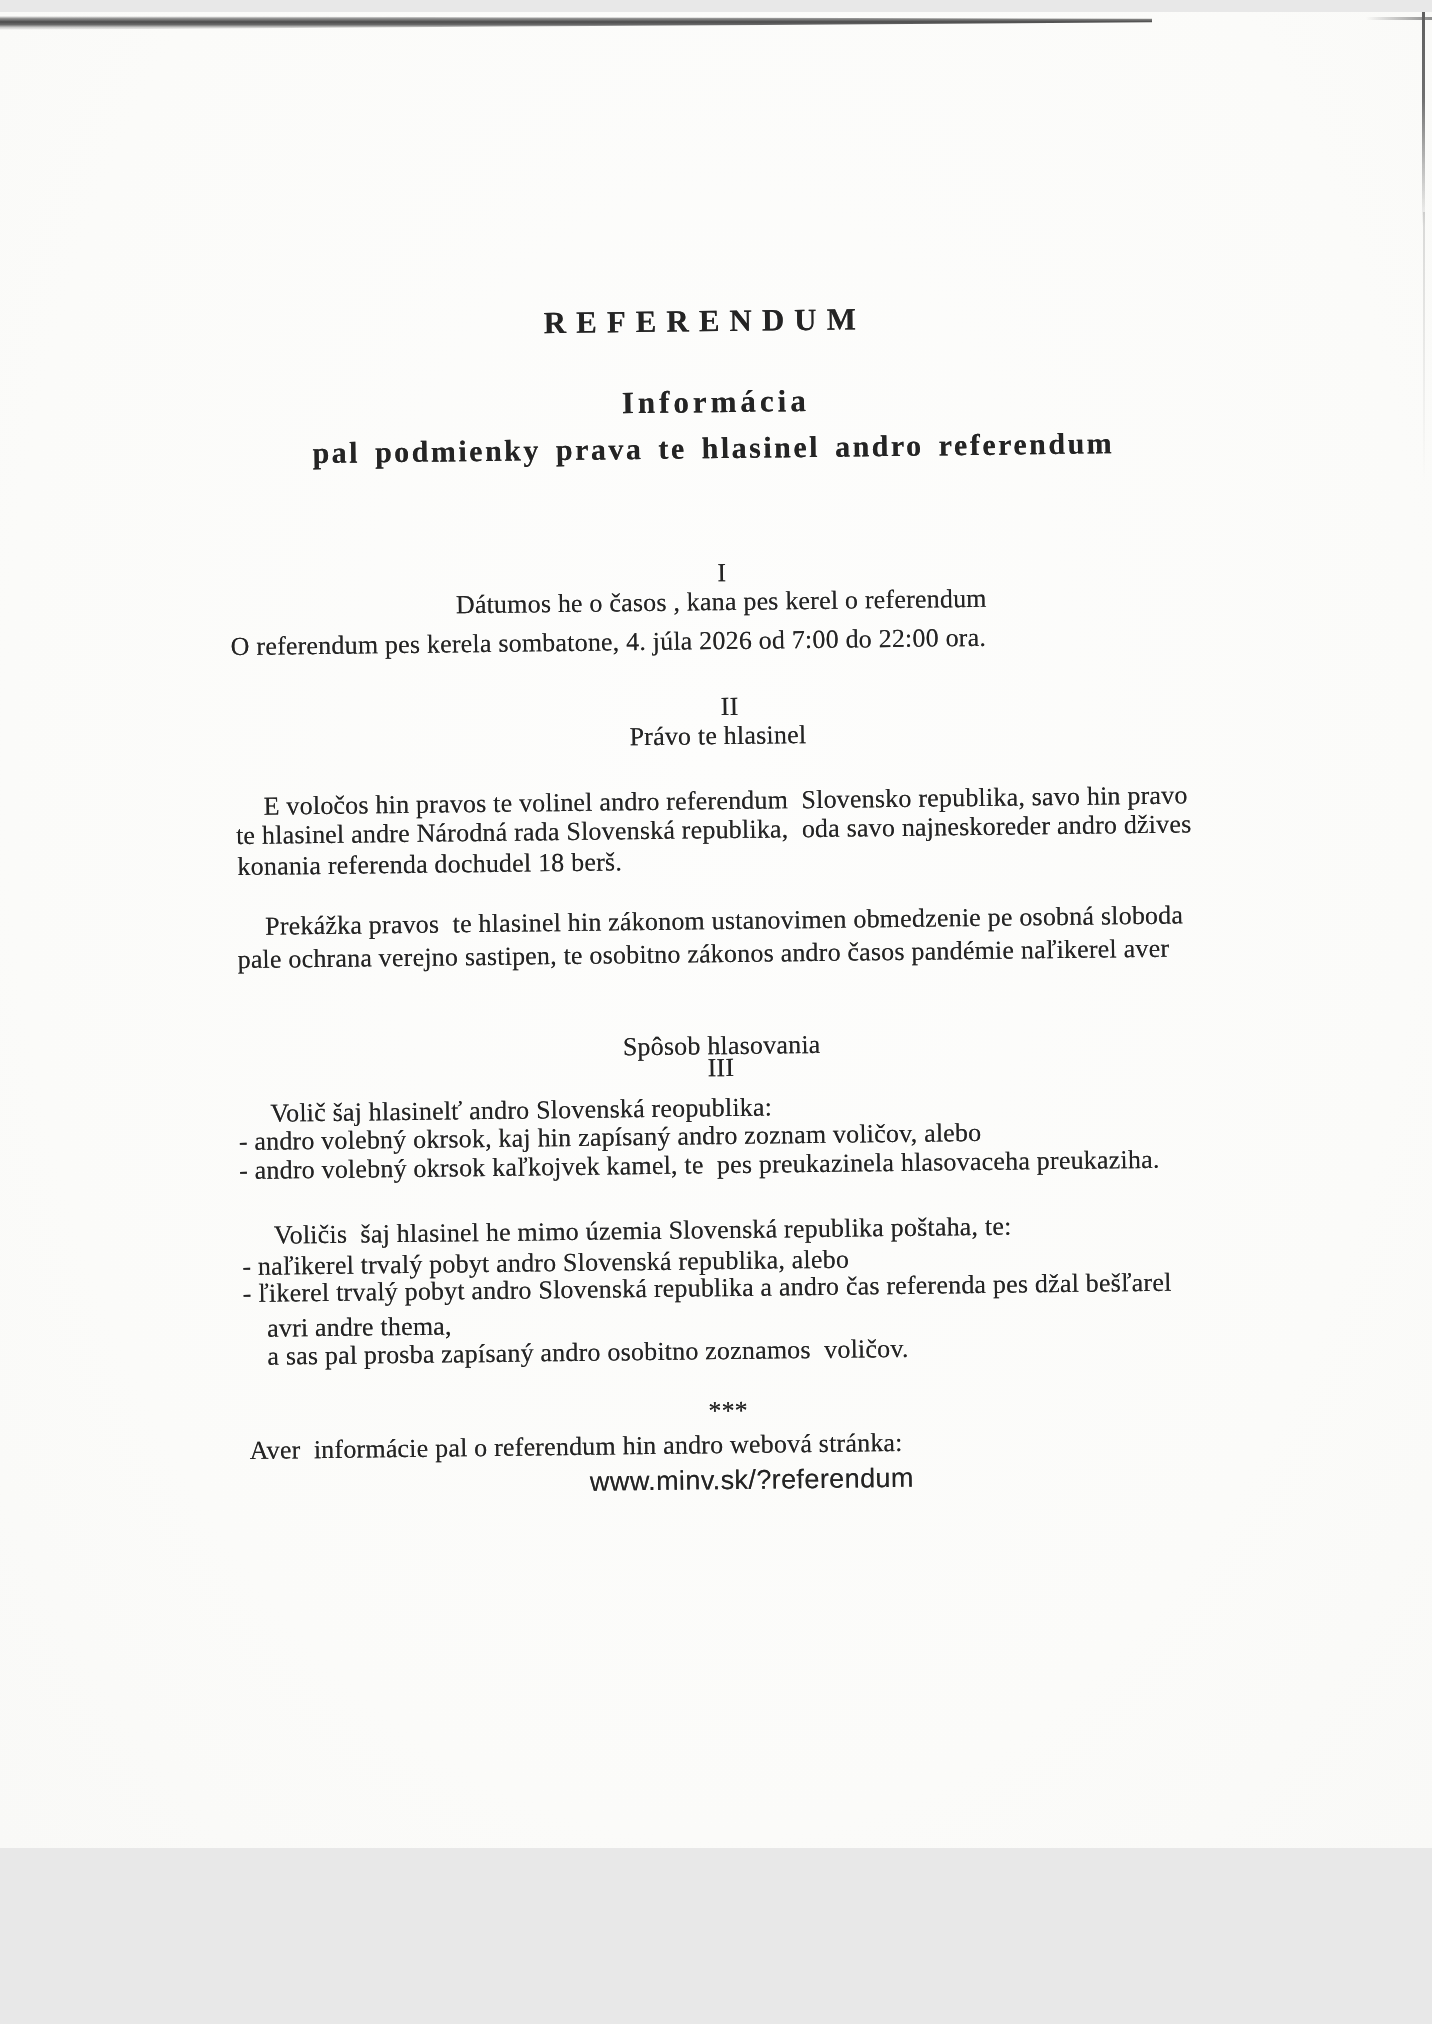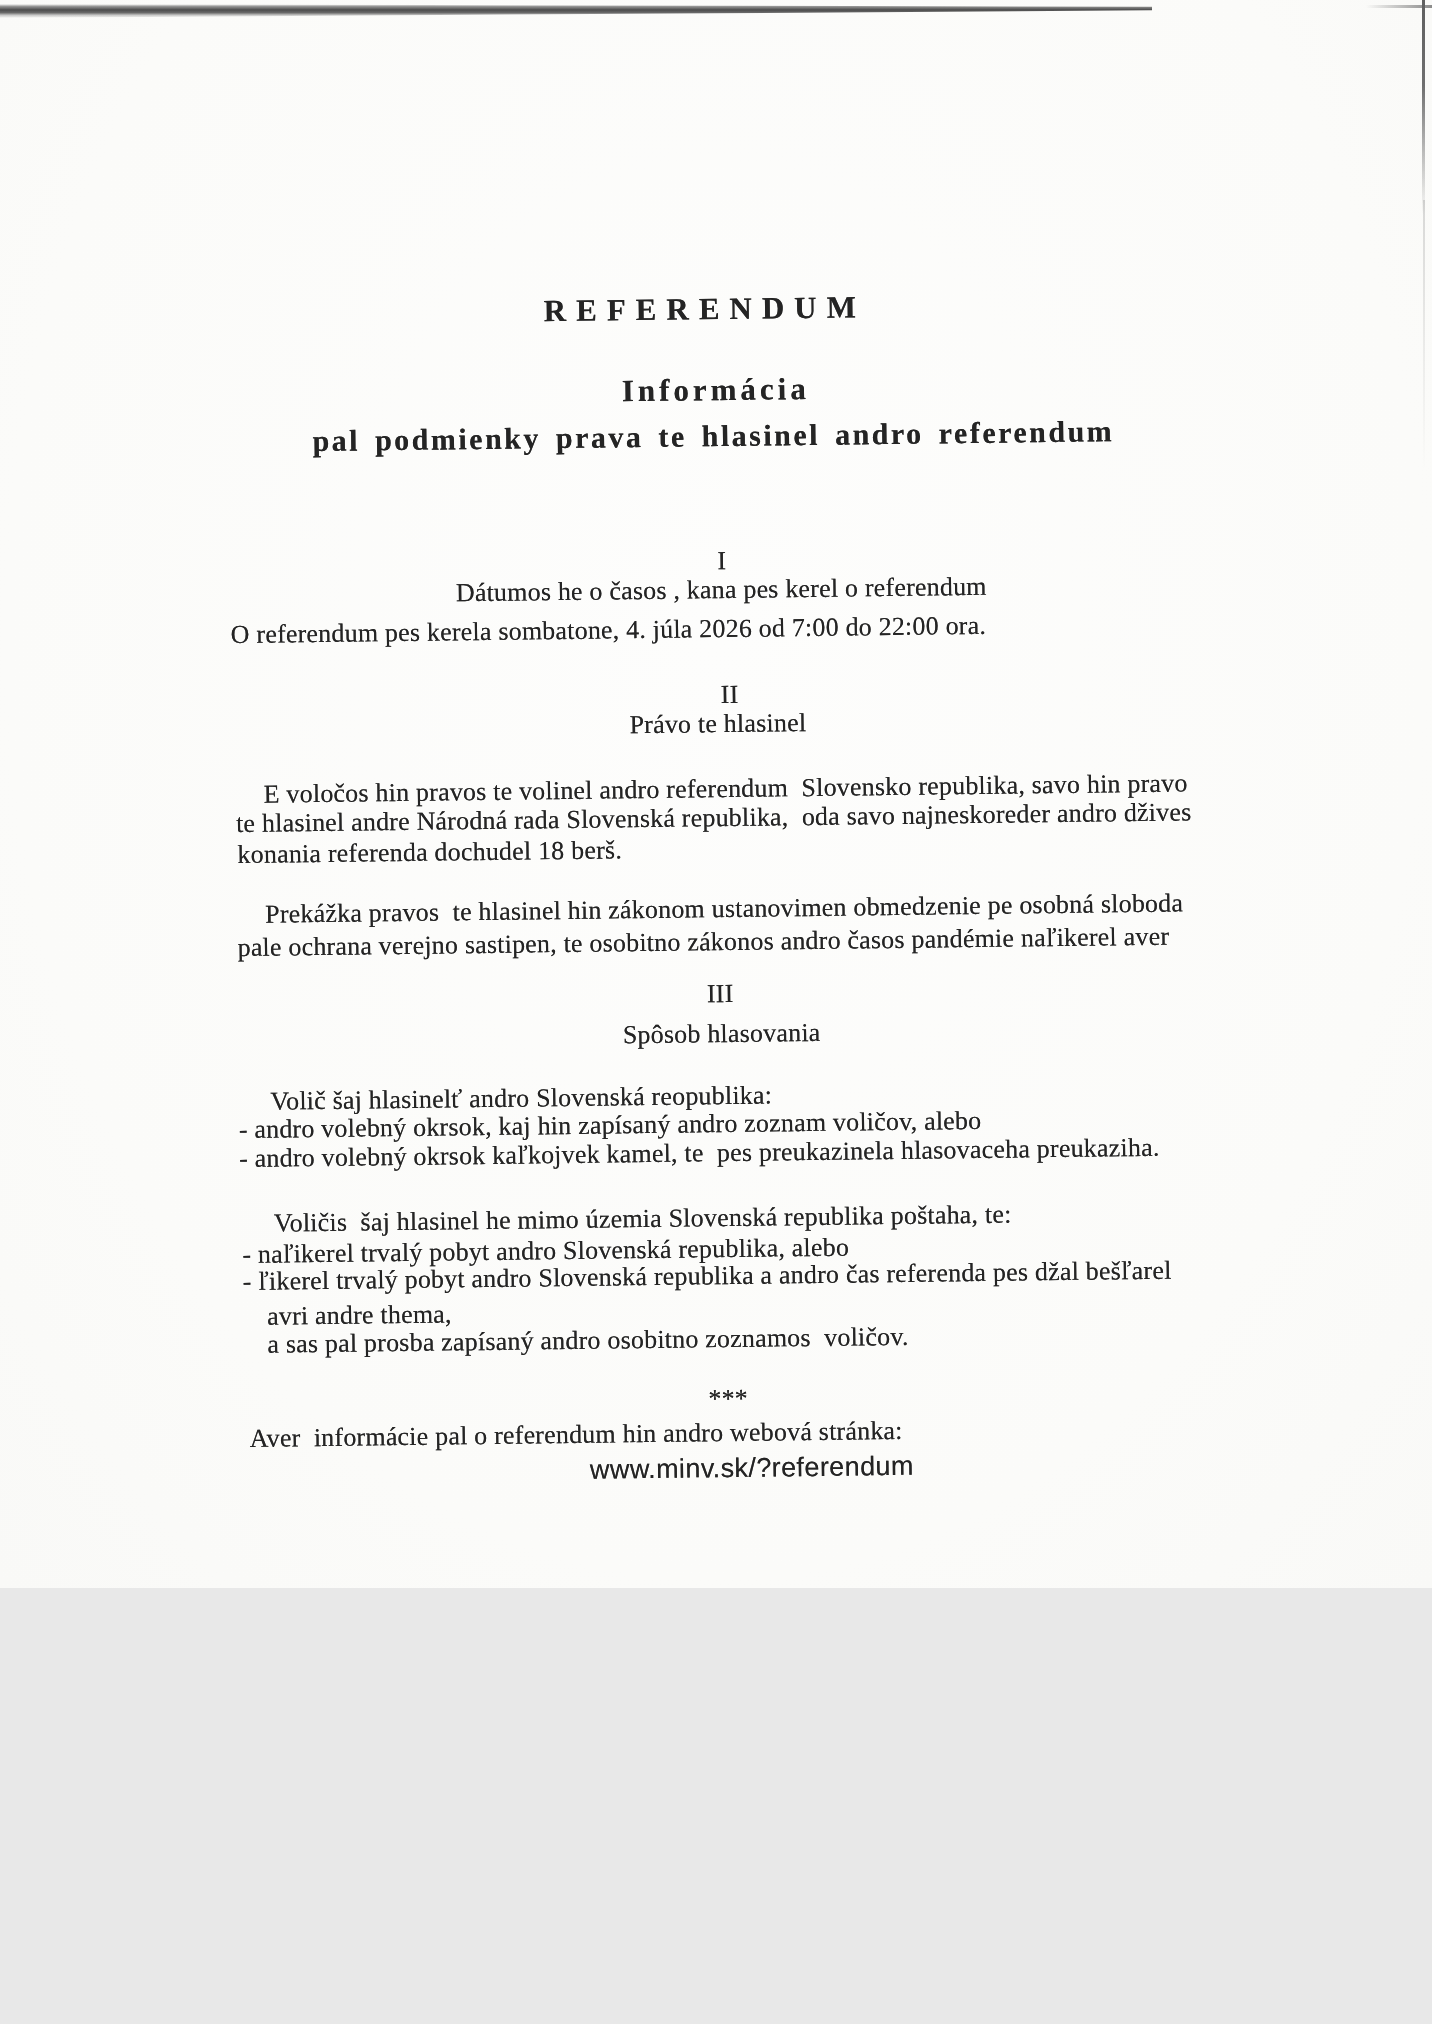--- a/index.html
+++ b/index.html
@@ -1,19 +1,19 @@
 <!DOCTYPE html>
 <html><head>
 <meta charset="utf-8">
 <style>
   html,body{margin:0;padding:0;background:#e8e8e8;}
   #page{
     position:relative;
-    width:1432px;height:1588px;
-    margin:0 auto;
+    width:1432px;height:1836px;
+    margin:12px auto;
     background:radial-gradient(ellipse at 50% 40%, #fdfdfc 0%, #fbfbf9 70%, #f9f9f7 100%);
     overflow:hidden;
   }
   
   .art-top{
     position:absolute;left:0;top:4px;width:1152px;height:14px;
     background:linear-gradient(to bottom,
       rgba(130,130,130,0) 0%,
       rgba(110,110,110,.75) 18%,
       #4c4c4c 42%,
@@ -85,21 +85,21 @@
 
     <div class="ln ctr" style="left:720px;top:715px;">Právo te hlasinel</div>
 
     <div class="ln" style="left:265px;top:780px;">E voločos hin pravos te volinel andro referendum  Slovensko republika, savo hin pravo</div>
     <div class="ln" style="left:237px;top:809px;">te hlasinel andre Národná rada Slovenská republika,  oda savo najneskoreder andro džives</div>
     <div class="ln" style="left:238px;top:840px;">konania referenda dochudel 18 berš.</div>
 
     <div class="ln" style="left:265px;top:900px;">Prekážka pravos  te hlasinel hin zákonom ustanovimen obmedzenie pe osobná sloboda</div>
     <div class="ln" style="left:237px;top:933px;">pale ochrana verejno sastipen, te osobitno zákonos andro časos pandémie naľikerel aver</div>
 
-    <div class="ln ctr" style="left:719px;top:985px;">III</div>
+    <div class="ln ctr" style="left:719px;top:1047px;">III</div>
 
     <div class="ln ctr" style="left:720px;top:1025px;">Spôsob hlasovania</div>
 
     <div class="ln" style="left:268px;top:1087px;">Volič šaj hlasinelť andro Slovenská reopublika:</div>
     <div class="ln" style="left:236px;top:1115px;">- andro volebný okrsok, kaj hin zapísaný andro zoznam voličov, alebo</div>
     <div class="ln" style="left:236px;top:1144px;">- andro volebný okrsok kaľkojvek kamel, te  pes preukazinela hlasovaceha preukaziha.</div>
 
     <div class="ln" style="left:270px;top:1209px;">Voličis  šaj hlasinel he mimo územia Slovenská republika poštaha, te:</div>
     <div class="ln" style="left:238px;top:1240px;">- naľikerel trvalý pobyt andro Slovenská republika, alebo</div>
     <div class="ln" style="left:238px;top:1267px;">- ľikerel trvalý pobyt andro Slovenská republika a andro čas referenda pes džal bešľarel</div>

